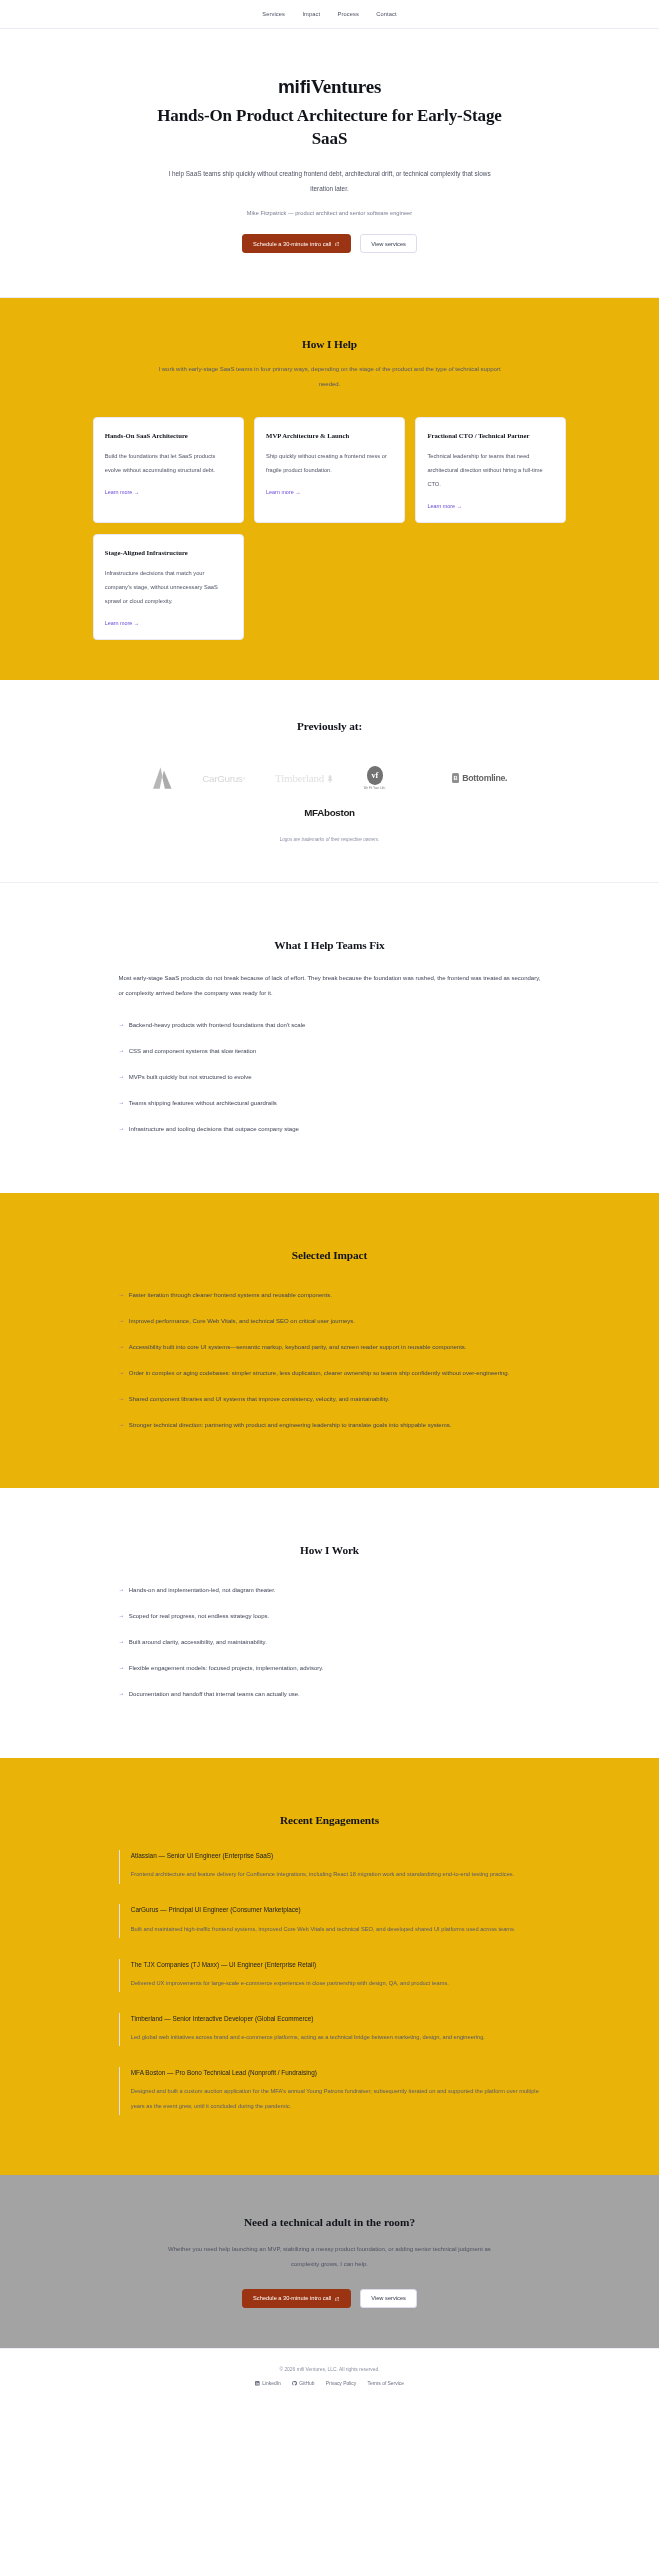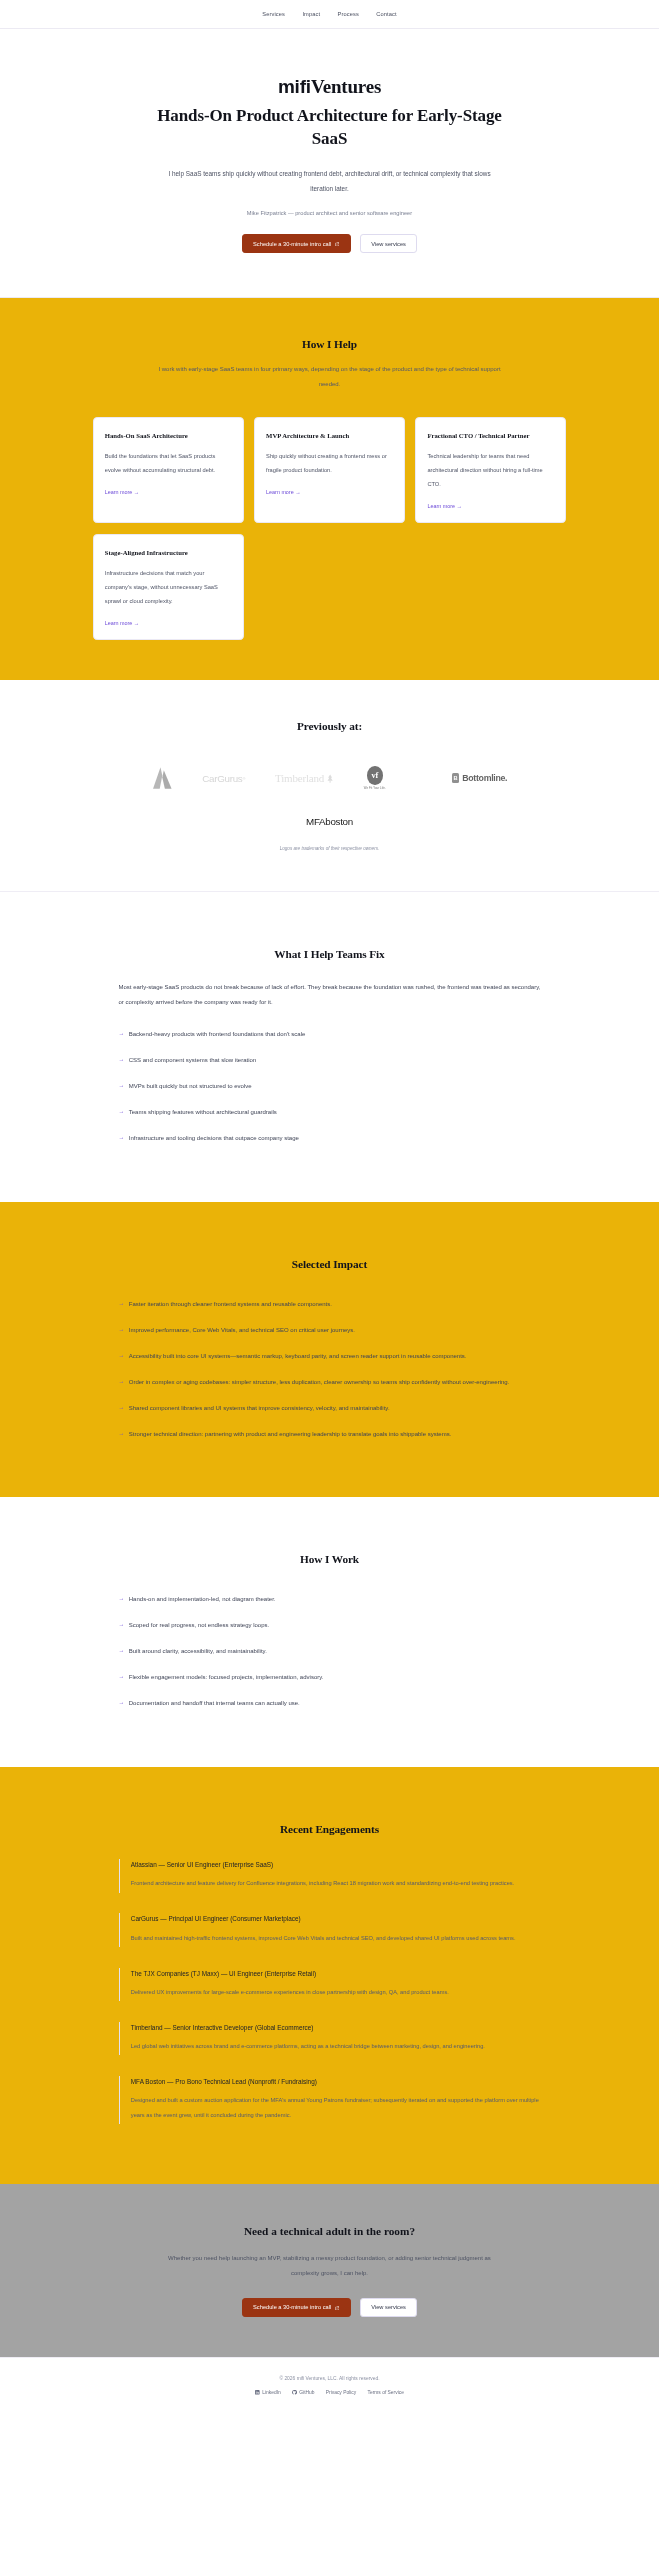--- a/index.html
+++ b/index.html
@@ -159,21 +159,21 @@
   .logo-vf .mark {
     width:15.5px; height:18.5px; border-radius:50%;
     background:#6d28d9; color:#fff;
     font-family:"Liberation Serif", serif; font-weight:700; font-size:8.2px;
     display:flex; align-items:center; justify-content:center;
   }
   .logo-vf .tag { font-size:2.8px; color:#3a3a3a; letter-spacing:0.1px; }
   .logo-bl { display:flex; align-items:center; gap:3.1px;padding-left:36px; }
   .logo-bl .sq { width:7.2px; height:9.8px; border-radius:1.5px; background:#6b6b6b; display:flex; align-items:center; justify-content:center; color:#fff; font-size:5.7px; font-weight:700; }
   .logo-bl .nm { font-size:8.8px; font-weight:700; color:#2f2f2f; letter-spacing:-0.3px; }
-  .logo-mfa { font-size:9.8px; font-weight:400; color:#1b1b1b; letter-spacing:-0.3px; margin-top:26px; text-align:center; }
+  .logo-mfa { font-size:9.8px; font-weight:700; color:#1b1b1b; letter-spacing:-0.3px; margin-top:17px; text-align:center; }
   .logo-note { text-align:center; font-size:4.6px; font-style:italic; color:#8b90a2; margin-top:18.5px; }
   .logos-row2 { display:flex; justify-content:center; }
 
   
   .body-copy {
     font-size:6px;
     line-height:2.45;
     color:#3f4456;
     margin-top:20.6px;
   }

